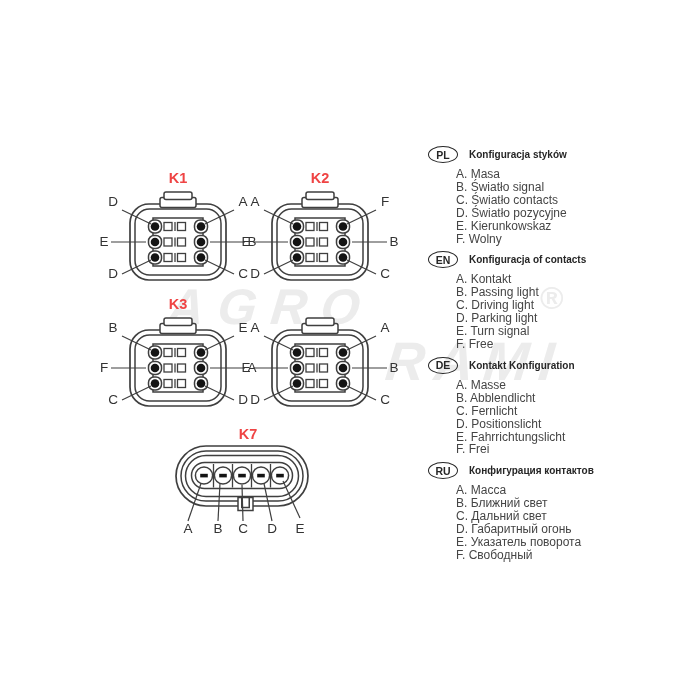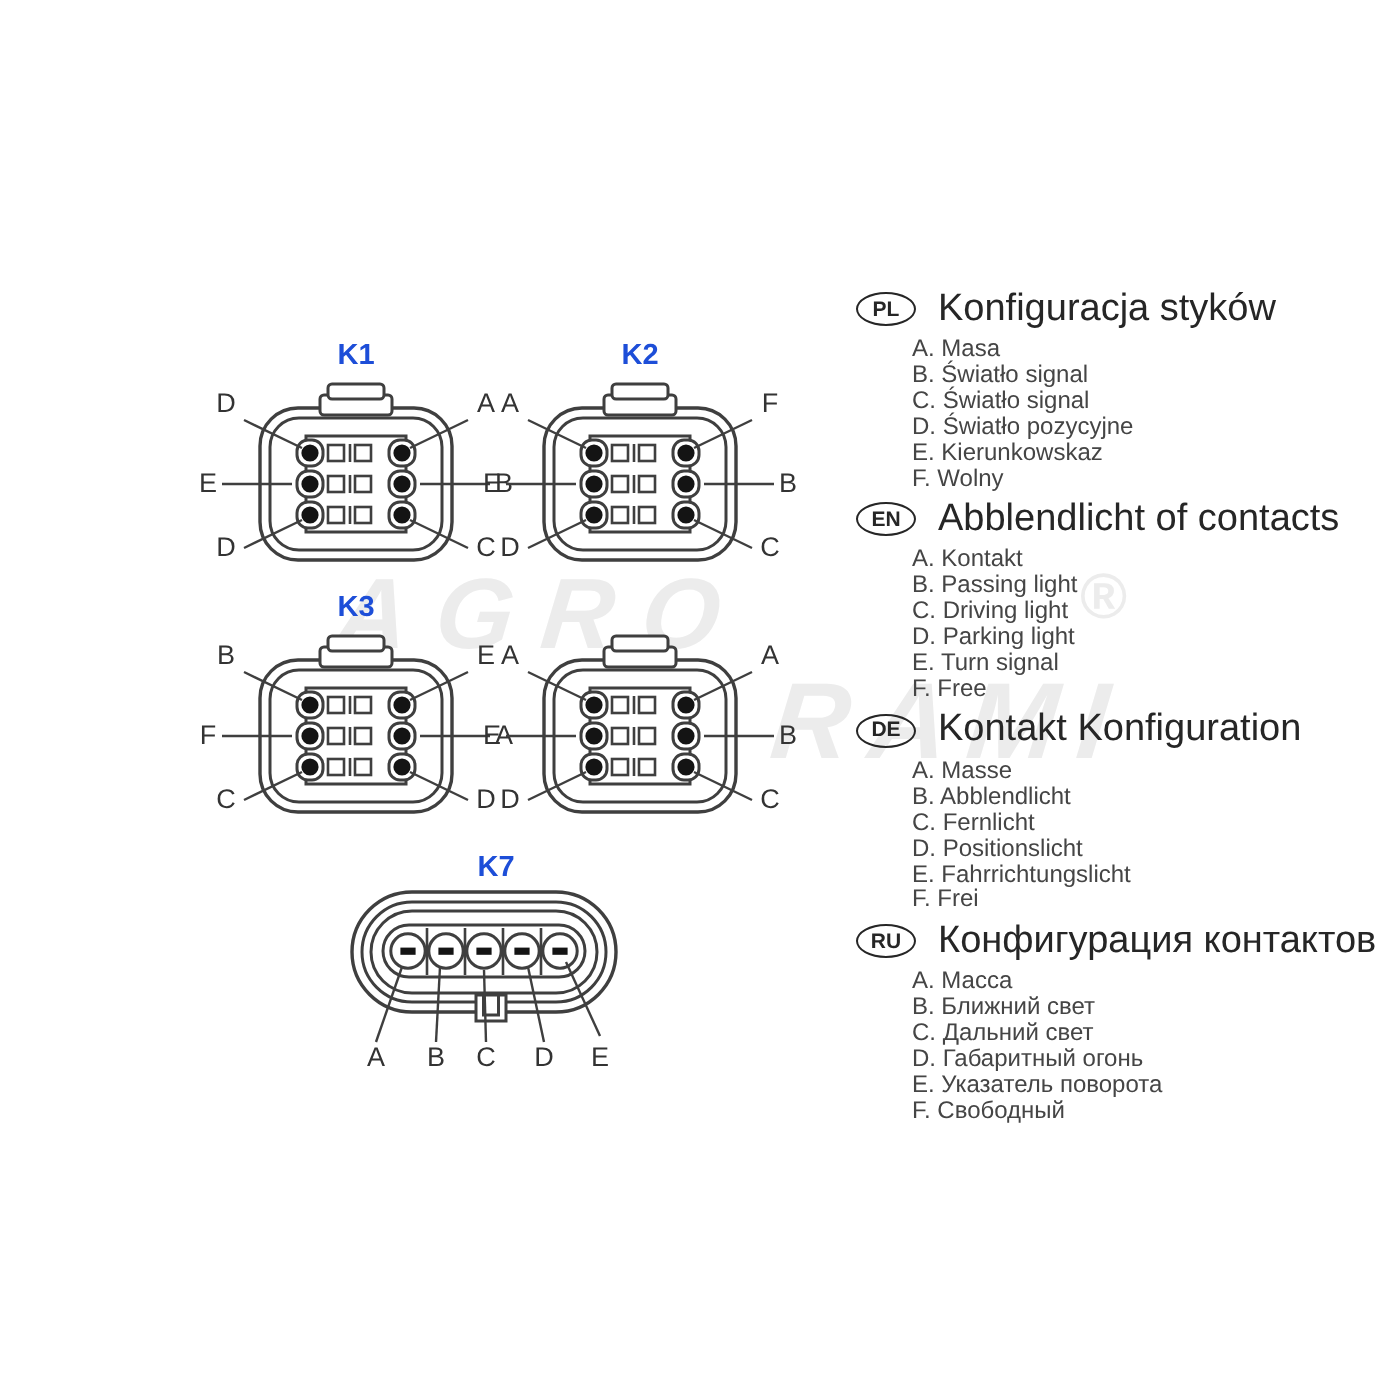--- a/index.html
+++ b/index.html
@@ -8,21 +8,21 @@
 
   
   .wm{position:absolute;color:#ececec;font-weight:800;font-style:italic;z-index:0;
       transform:skewX(-6deg);user-select:none;white-space:nowrap;}
   #wm-agro{left:168px;top:278px;font-size:50px;letter-spacing:14px;}
   #wm-rami{left:386px;top:330px;font-size:54px;letter-spacing:10px;}
   #wm-reg{left:540px;top:280px;font-size:32px;font-style:normal;transform:none;}
 
   
   .block{position:absolute;width:160px;height:135px;z-index:1;}
-  .ctitle{text-align:center;font-weight:700;font-size:14.5px;color:#1d4ed8;height:16px;line-height:16px;}
+  .ctitle{text-align:center;font-weight:700;font-size:14.5px;color:#ef4444;height:16px;line-height:16px;}
   .cbody{position:absolute;left:0;top:18px;}
   .pinlab{position:absolute;font-size:13.5px;color:#333;width:14px;text-align:center;line-height:14px;}
   .tl{left:8px;top:25px}   .tr{left:138px;top:25px}
   .ml{left:-1px;top:65px}  .mr{left:147px;top:65px}
   .bl{left:8px;top:97px}   .br{left:138px;top:97px}
   #k1{left:98px;top:170px}  #k2{left:240px;top:170px}
   #k3{left:98px;top:296px}  #k4{left:240px;top:296px}
   #k7{left:158px;top:426px;width:180px;}
   .k7l{position:absolute;top:95px;width:14px;text-align:center;font-size:13.5px;color:#333;}
   .k7a{left:23px} .k7b{left:53px} .k7c{left:78px} .k7d{left:107px} .k7e{left:135px}
@@ -36,21 +36,21 @@
   .ld {stroke:#3f3f3f;stroke-width:1.2}
   .dot{fill:#141414}
 
   
   .legend{position:absolute;left:416px;top:146px;width:276px;z-index:1;}
   .section{margin-bottom:6px;}
   .sec-head{display:flex;align-items:center;gap:11px;height:17px;margin-left:12px;}
   .badge{flex:none;width:28px;height:15px;border:1.6px solid #262626;border-radius:50%;
          display:flex;align-items:center;justify-content:center;
          font-size:10.5px;font-weight:700;color:#262626;}
-  .sec-title{font-weight:400;font-size:19px;color:#262626;}
+  .sec-title{font-weight:700;font-size:10px;color:#262626;}
   .items{margin:5px 0 0 40px;}
   .item{font-size:12px;line-height:12.9px;color:#454545;}
 </style>
 </head>
 <body>
 
 <svg width="0" height="0" style="position:absolute" aria-hidden="true">
   <defs>
     <symbol id="conn6" viewBox="0 0 160 110">
       <rect x="32" y="16" width="96" height="76" rx="19" class="s17"></rect>
@@ -193,31 +193,31 @@
   <div class="legend">
 
     <div class="section">
       <div class="sec-head">
         <span class="badge">PL</span>
         <span class="sec-title">Konfiguracja styków</span>
       </div>
       <div class="items">
         <div class="item">A. Masa</div>
         <div class="item">B. Światło signal</div>
-        <div class="item">C. Światło signal</div>
+        <div class="item">C. Światło contacts</div>
         <div class="item">D. Światło pozycyjne</div>
         <div class="item">E. Kierunkowskaz</div>
         <div class="item">F. Wolny</div>
       </div>
     </div>
 
     <div class="section">
       <div class="sec-head">
         <span class="badge">EN</span>
-        <span class="sec-title">Abblendlicht of contacts</span>
+        <span class="sec-title">Konfiguracja of contacts</span>
       </div>
       <div class="items">
         <div class="item">A. Kontakt</div>
         <div class="item">B. Passing light</div>
         <div class="item">C. Driving light</div>
         <div class="item">D. Parking light</div>
         <div class="item">E. Turn signal</div>
         <div class="item">F. Free</div>
       </div>
     </div>

